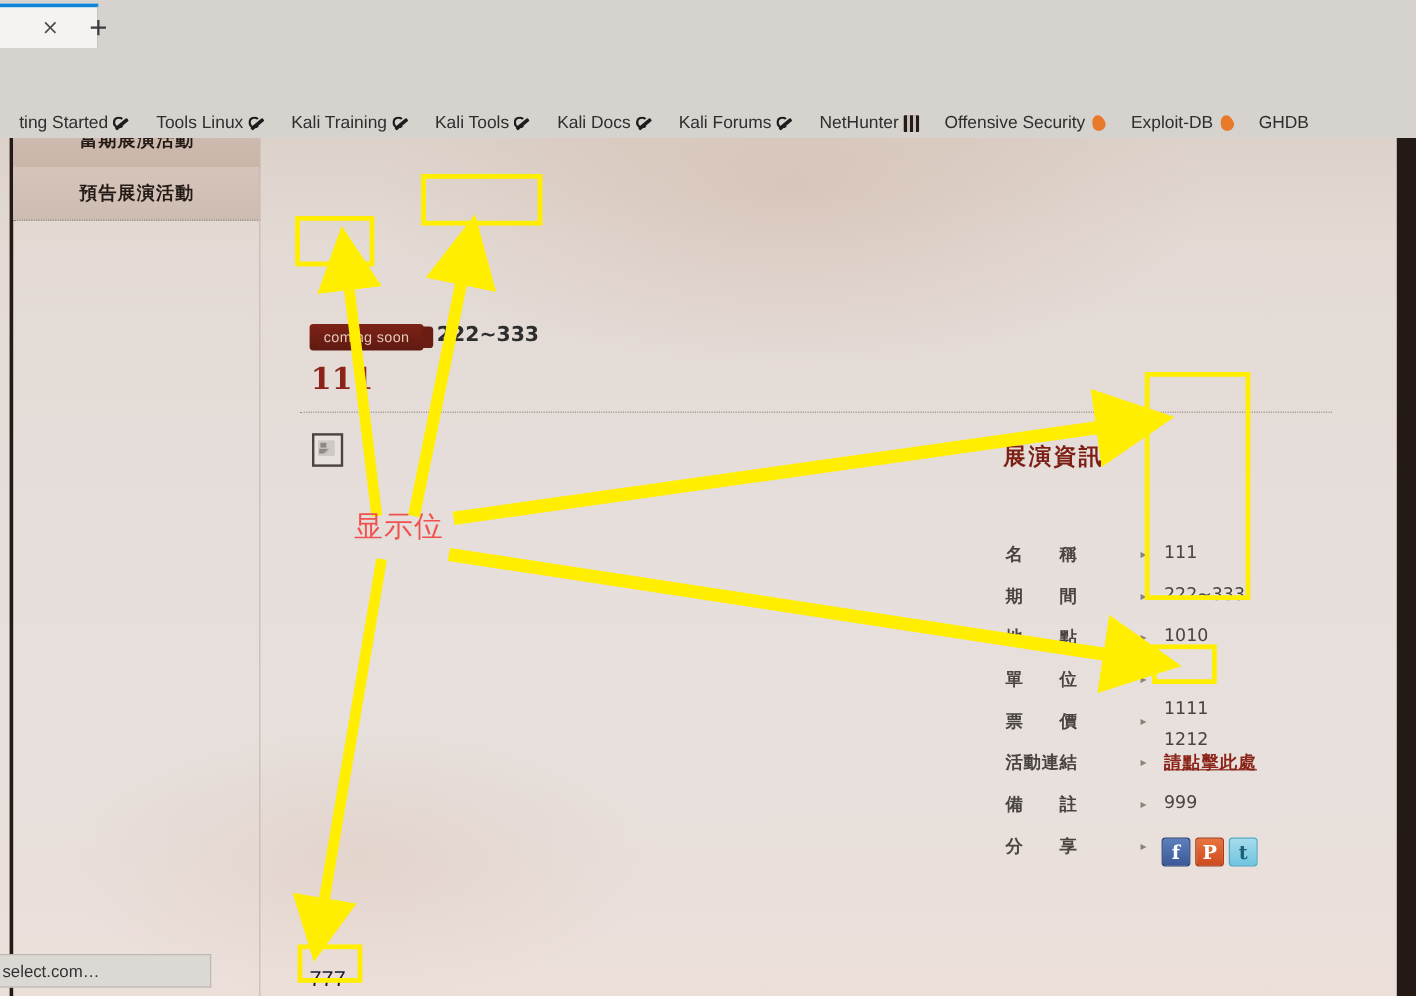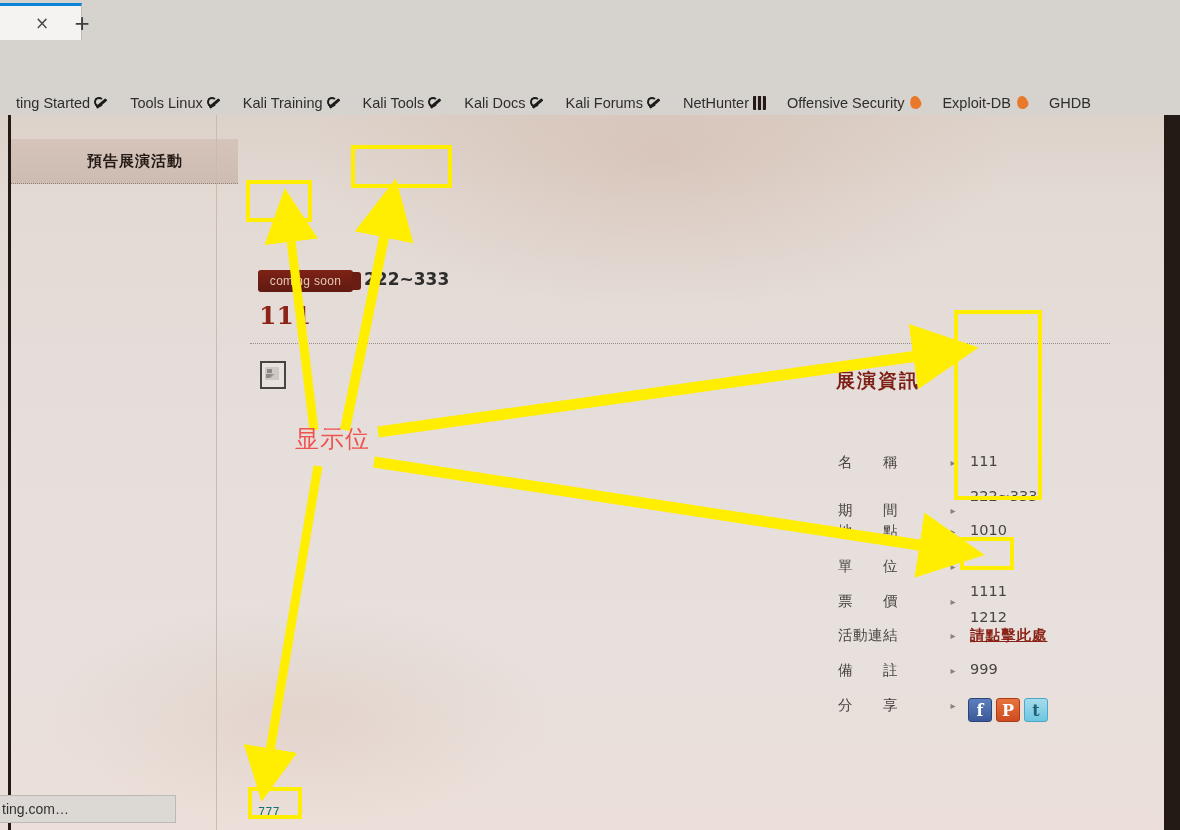--- a/index.html
+++ b/index.html
@@ -111,21 +111,21 @@
   
   #sidebar{position:absolute;left:11px;top:0;width:206px;height:135px;}
   .side-item{
     position:absolute;left:0;width:206px;height:44px;
     border-bottom:1px dotted #8c7f78;
     display:flex;align-items:center;justify-content:center;cursor:pointer;
   }
   .side-item span{font-size:15px;color:#231a16;font-weight:600;letter-spacing:1px;
                   font-family:"DejaVu Sans",sans-serif;}
   #si0{top:-20px;background:linear-gradient(180deg,#d0bdb2,#cab5a9);}
-  #si1{top:24px;background:linear-gradient(180deg,#d6c4ba,#cdbcb2);padding-left:21px;}
+  #si1{top:24px;background:linear-gradient(180deg,#d6c4ba,#cdbcb2);}
   #si2{top:68px;background:linear-gradient(180deg,#d3c2b9,#cbbab1);}
   #sidebar-sep{position:absolute;left:216px;top:0;width:1px;height:715px;background:#c8bbb3;}
   
   #coming-soon{
     position:absolute;left:258px;top:155px;width:95px;height:22px;
     background:linear-gradient(180deg,#7e2216,#5f1a11);border-radius:3px;
     display:flex;align-items:center;justify-content:center;
   }
   #coming-soon span{font-size:12px;color:#e3c9b9;letter-spacing:.3px;}
   #cs-tail{position:absolute;left:352px;top:157px;width:9px;height:18px;
@@ -152,40 +152,40 @@
     background:linear-gradient(135deg,#8e8886 40%,#cfc9c6 60%);
   }
   
   #info-title{
     position:absolute;left:836px;top:253px;font-size:19px;font-weight:bold;
     color:#7d1f14;letter-spacing:2px;font-family:"DejaVu Sans",sans-serif;
   }
   .row-label{
     position:absolute;left:838px;width:118px;font-size:14.5px;color:#4a4440;
     font-family:"DejaVu Sans",sans-serif;letter-spacing:.5px;
-    display:flex;justify-content:space-between;align-items:center;
+    display:flex;justify-content:space-between;align-items:center;font-weight:bold;
   }
   .row-label .arr{font-size:10px;color:#8a8178;margin-left:2px;}
   .row-val{
     position:absolute;left:970px;font-size:14.5px;color:#4a4440;
     font-family:"DejaVu Sans",sans-serif;
   }
   .row-val.link{color:#8b2318;font-weight:bold;letter-spacing:1px;text-decoration:underline;}
   
   #social{position:absolute;left:968px;top:583px;display:flex;gap:4px;}
   .soc{width:22px;height:22px;border-radius:3px;position:relative;cursor:pointer;
        font-family:"DejaVu Serif",serif;color:#fff;font-weight:bold;
        display:flex;align-items:center;justify-content:center;font-size:16px;}
   .soc-fb{background:linear-gradient(180deg,#5d7fbe,#3b5998);border:1px solid #2c4578;}
   .soc-pk{background:linear-gradient(180deg,#e8743c,#cf4b20);border:1px solid #a93b17;}
   .soc-tw{background:linear-gradient(180deg,#a5dcec,#6fc5e0);border:1px solid #4aa9c8;
            color:#1f5f78;}
   
-  #val-777{position:absolute;left:258px;top:691px;font-size:12px;color:#0f766e;
-           font-family:Liberation Mono, monospace;}
+  #val-777{position:absolute;left:258px;top:691px;font-size:18px;color:#0f172a;
+           font-family:Liberation Sans, sans-serif;}
   
   #statusbar{
     position:absolute;left:0;top:795px;width:176px;height:28px;
     background:#dcd8d4;border:1px solid #bcb8b4;border-left:none;
     display:flex;align-items:center;box-sizing:border-box;
   }
   #statusbar span{font-size:14px;color:#323232;padding-left:2px;}
   
   #overlay{position:absolute;left:0;top:0;width:1180px;height:830px;pointer-events:none;}
   .hl{position:absolute;border:4px solid #ffee00;box-sizing:border-box;}
@@ -264,20 +264,23 @@
       </div>
     </div>
 </div>
 
 <div id="page">
   <div id="page-bg"></div>
   <div id="edge-left"></div>
   <div id="edge-right"></div>
 
   <div id="sidebar">
+    <div class="side-item" id="si0">
+      <span>當期展演活動</span>
+    </div>
     <div class="side-item" id="si1">
       <span>預告展演活動</span>
     </div>
   </div>
   <div id="sidebar-sep"></div>
 
   <div id="coming-soon">
     <span>coming soon</span>
   </div>
   <div id="cs-tail"></div>
@@ -290,21 +293,21 @@
     </div>
 
   <div id="info-title">展演資訊</div>
 
   <div class="row-label" style="top:338px">
     <span>名　　稱</span>
     <span class="arr">▸</span>
   </div>
   <div class="row-val" style="top:338px">111</div>
 
-  <div class="row-label" style="top:386px">
+  <div class="row-label" style="top:373px">
     <span>期　　間</span>
     <span class="arr">▸</span>
   </div>
   <div class="row-val" style="top:373px">222~333</div>
 
   <div class="row-label" style="top:407px">
     <span>地　　點</span>
     <span class="arr">▸</span>
   </div>
   <div class="row-val" style="top:407px">1010</div>
@@ -342,21 +345,21 @@
     <div class="soc soc-fb">f</div>
     <div class="soc soc-pk">P</div>
     <div class="soc soc-tw">t</div>
   </div>
 
   <div id="val-777">777</div>
 
 </div>
 
 <div id="statusbar">
-  <span>ting.com…</span>
+  <span>select.com…</span>
 </div>
 
 <div id="overlay">
   <svg width="1180" height="830" style="position:absolute;left:0;top:0;">
     <defs>
       <marker id="ah" markerWidth="6" markerHeight="6" refX="3" refY="3" orient="auto">
         <path d="M0,0 L6,3 L0,6 z" fill="#ffee00"></path>
       </marker>
     </defs>
 

